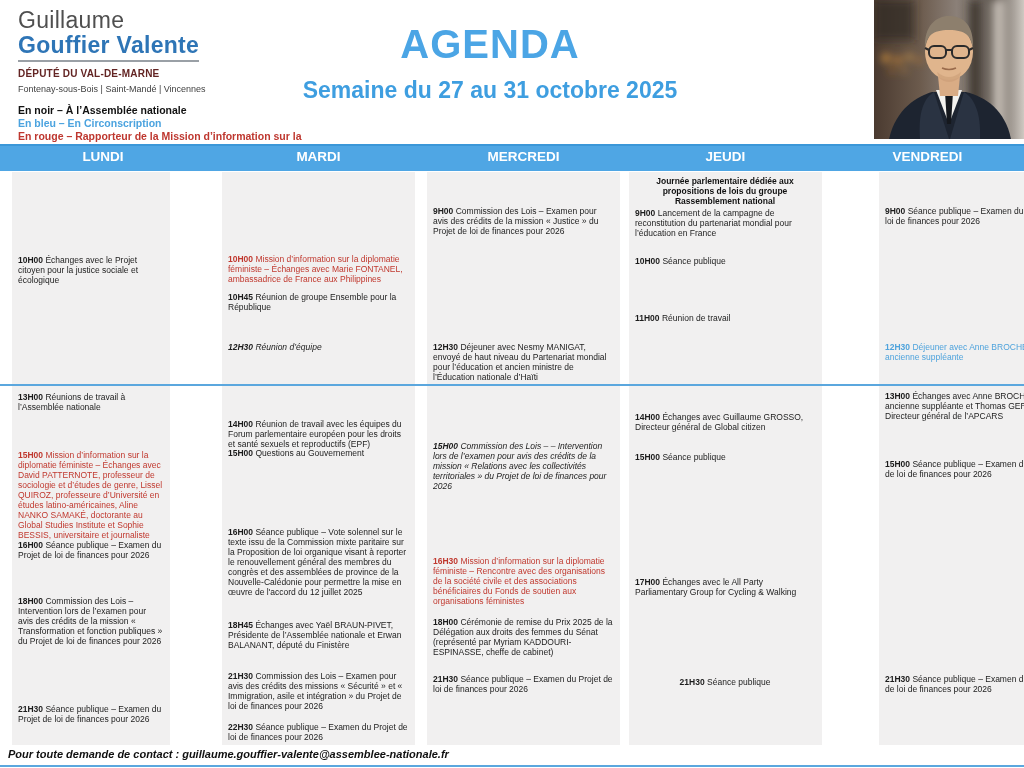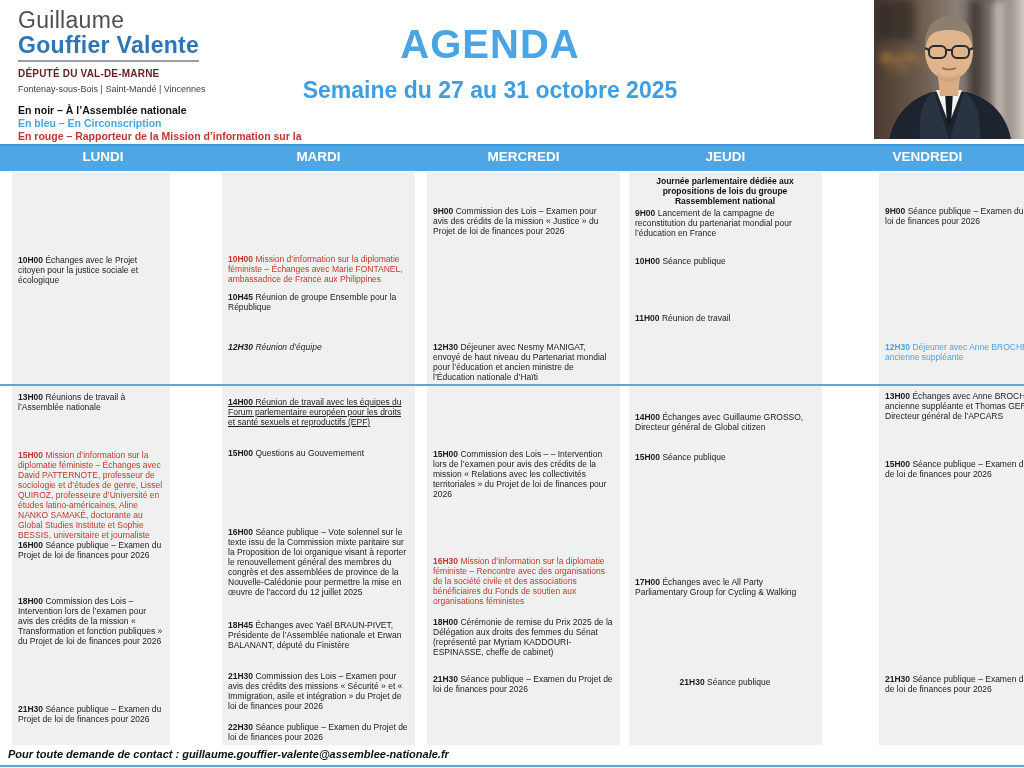--- a/index.html
+++ b/index.html
@@ -136,32 +136,32 @@
   <p class="event red" style="top:278px;"><span class="time">15H00</span> <span>Mission d’information sur la diplomatie féministe – Échanges avec David PATTERNOTE, professeur de sociologie et d’études de genre, Lissel QUIROZ, professeure d’Université en études latino-américaines, Aline NANKO SAMAKÉ, doctorante au Global Studies Institute et Sophie BESSIS, universitaire et journaliste</span></p>
   <p class="event black" style="top:368px;"><span class="time">16H00</span> <span>Séance publique – Examen du Projet de loi de finances pour 2026</span></p>
   <p class="event black" style="top:424px;"><span class="time">18H00</span> <span>Commission des Lois – Intervention lors de l’examen pour avis des crédits de la mission « Transformation et fonction publiques » du Projet de loi de finances pour 2026</span></p>
   <p class="event black" style="top:532px;"><span class="time">21H30</span> <span>Séance publique – Examen du Projet de loi de finances pour 2026</span></p>
 </div>
 
 <div class="col" style="left:222px;width:193px;">
   <p class="event red" style="top:82px;"><span class="time">10H00</span> <span>Mission d’information sur la diplomatie féministe – Échanges avec Marie FONTANEL, ambassadrice de France aux Philippines</span></p>
   <p class="event black" style="top:120px;"><span class="time">10H45</span> <span>Réunion de groupe Ensemble pour la République</span></p>
   <p class="event black" style="top:170px;font-style:italic;"><span class="time">12H30</span> <span>Réunion d’équipe</span></p>
-  <p class="event black" style="top:225px;text-decoration:underline;"><span class="time">14H00</span> <span>Réunion de travail avec les équipes du Forum parlementaire européen pour les droits et santé sexuels et reproductifs (EPF)</span></p>
+  <p class="event black" style="top:247px;"><span class="time">14H00</span> <span>Réunion de travail avec les équipes du Forum parlementaire européen pour les droits et santé sexuels et reproductifs (EPF)</span></p>
   <p class="event black" style="top:276px;"><span class="time">15H00</span> <span>Questions au Gouvernement</span></p>
   <p class="event black" style="top:355px;"><span class="time">16H00</span> <span>Séance publique – Vote solennel sur le texte issu de la Commission mixte paritaire sur la Proposition de loi organique visant à reporter le renouvellement général des membres du congrès et des assemblées de province de la Nouvelle-Calédonie pour permettre la mise en œuvre de l'accord du 12 juillet 2025</span></p>
   <p class="event black" style="top:448px;"><span class="time">18H45</span> <span>Échanges avec Yaël BRAUN-PIVET, Présidente de l’Assemblée nationale et Erwan BALANANT, député du Finistère</span></p>
   <p class="event black" style="top:499px;"><span class="time">21H30</span> <span>Commission des Lois – Examen pour avis des crédits des missions « Sécurité » et « Immigration, asile et intégration » du Projet de loi de finances pour 2026</span></p>
   <p class="event black" style="top:550px;"><span class="time">22H30</span> <span>Séance publique – Examen du Projet de loi de finances pour 2026</span></p>
 </div>
 
 <div class="col" style="left:427px;width:193px;">
   <p class="event black" style="top:34px;"><span class="time">9H00</span> <span>Commission des Lois – Examen pour avis des crédits de la mission « Justice » du Projet de loi de finances pour 2026</span></p>
   <p class="event black" style="top:170px;"><span class="time">12H30</span> <span>Déjeuner avec Nesmy MANIGAT, envoyé de haut niveau du Partenariat mondial pour l’éducation et ancien ministre de l’Éducation nationale d’Haïti</span></p>
-  <p class="event black" style="top:277px;"><span class="time">15H00</span> <span>Commission des Lois – – Intervention lors de l’examen pour avis des crédits de la mission « Relations avec les collectivités territoriales » du Projet de loi de finances pour 2026</span></p>
+  <p class="event black" style="top:269px;font-style:italic;"><span class="time">15H00</span> <span>Commission des Lois – – Intervention lors de l’examen pour avis des crédits de la mission « Relations avec les collectivités territoriales » du Projet de loi de finances pour 2026</span></p>
   <p class="event red" style="top:384px;"><span class="time">16H30</span> <span>Mission d’information sur la diplomatie féministe –  Rencontre avec des organisations de la société civile et des associations bénéficiaires du Fonds de soutien aux organisations féministes</span></p>
   <p class="event black" style="top:445px;"><span class="time">18H00</span> <span>Cérémonie de remise du Prix 2025 de la Délégation aux droits des femmes du Sénat (représenté par Myriam KADDOURI-ESPINASSE, cheffe de cabinet)</span></p>
   <p class="event black" style="top:502px;"><span class="time">21H30</span> <span>Séance publique – Examen du Projet de loi de finances pour 2026</span></p>
 </div>
 
 <div class="col" style="left:629px;width:193px;">
   <p class="event note" style="top:4px;">Journée parlementaire dédiée aux propositions de lois du groupe Rassemblement national</p>
   <p class="event black" style="top:36px;"><span class="time">9H00</span> <span>Lancement de la campagne de reconstitution du partenariat mondial pour l’éducation en France</span></p>
   <p class="event black" style="top:84px;"><span class="time">10H00</span> <span>Séance publique</span></p>
   <p class="event black" style="top:141px;"><span class="time">11H00</span> <span>Réunion de travail</span></p>

